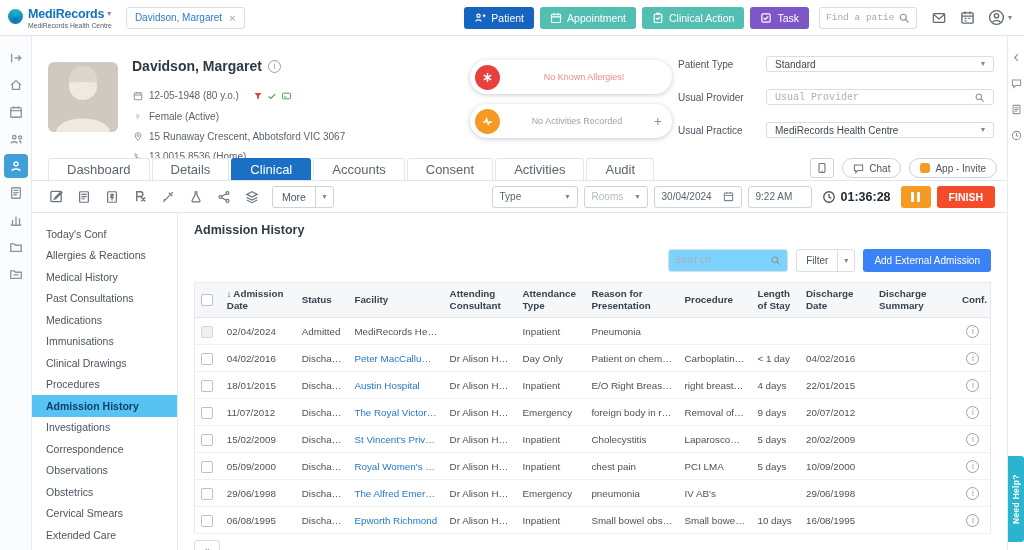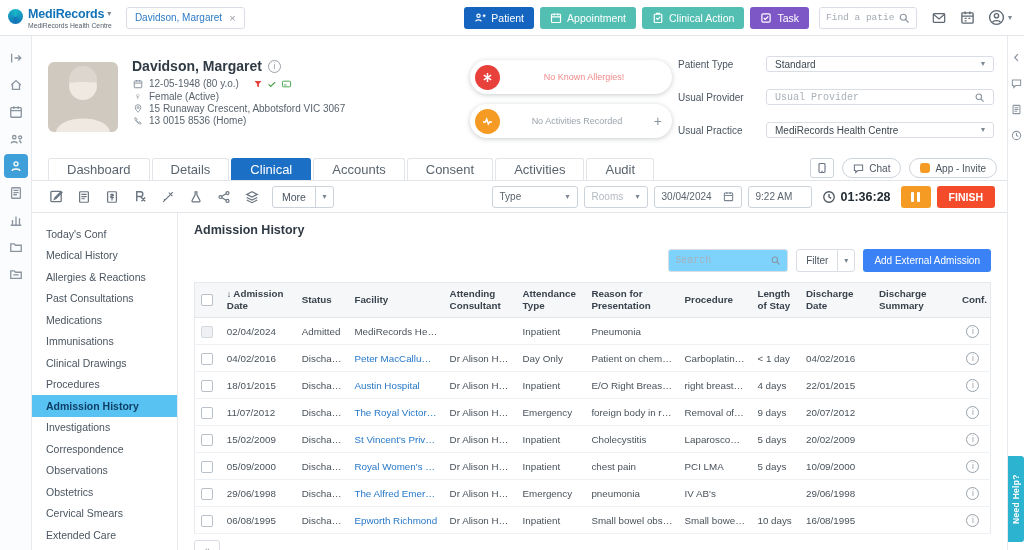--- a/index.html
+++ b/index.html
@@ -36,21 +36,21 @@
 #right-rail{position:absolute;right:0;top:36px;bottom:0;width:17px;background:#fff;border-left:1px solid #e6e9ed;display:flex;flex-direction:column;align-items:center;padding-top:16px;gap:15px}
 .rrail-item{color:#8a95a0}
 #need-help{position:absolute;right:0;bottom:8px;width:16px;height:86px;background:#2cb3cf;border-radius:3px 0 0 3px;color:#fff;writing-mode:vertical-rl;transform:rotate(180deg);display:flex;align-items:center;justify-content:center;font-size:8.5px;font-weight:bold;letter-spacing:.3px;z-index:11}
 
 
 #patient-panel{position:absolute;left:32px;top:36px;right:17px;height:122px;background:#fff}
 .photo{position:absolute;left:16px;top:26px;width:70px;height:70px;border-radius:6px;overflow:hidden}
 .pt-name-row{position:absolute;left:100px;top:22px;display:flex;align-items:center;gap:6px}
 .pt-name{font-size:14px;font-weight:bold;color:#2f3a44}
 .info-circle{width:13px;height:13px;border:1px solid #98a1aa;border-radius:50%;display:inline-flex;align-items:center;justify-content:center;font-size:8.5px;color:#98a1aa;flex:none}
-.pt-lines{position:absolute;left:100px;top:42px;display:flex;flex-direction:column;gap:1px}
+.pt-lines{position:absolute;left:100px;top:54px;display:flex;flex-direction:column;gap:9px}
 .pt-line{display:flex;align-items:center;gap:6px;font-size:10px;color:#5a646e}
 .pt-line .lic{color:#8a95a0;width:11px;display:flex;justify-content:center}
 .flag-icons{display:flex;gap:4px;margin-left:8px;align-items:center}
 .female-glyph{font-size:11px;color:#8a95a0}
 
 .alert-card{position:absolute;width:202px;height:34px;background:#fff;border-radius:17px;box-shadow:0 1px 5px rgba(60,70,80,.28);display:flex;align-items:center;padding:0 10px 0 5px;gap:6px}
 #card-allergy{left:438px;top:24px}
 #card-activity{left:438px;top:68px}
 .alert-ic{width:25px;height:25px;border-radius:50%;display:flex;align-items:center;justify-content:center;color:#fff;flex:none}
 #card-allergy .alert-ic{background:#e8413c}
@@ -520,24 +520,24 @@
   </div>
 </div>
 
 <div id="content">
   <nav id="clinical-menu">
 
   <div class="cm-item">
         <span>Today's Conf</span>
       </div>
       <div class="cm-item">
+        <span>Allergies &amp; Reactions</span>
+      </div>
+      <div class="cm-item">
         <span>Medical History</span>
-      </div>
-      <div class="cm-item">
-        <span>Allergies &amp; Reactions</span>
       </div>
       <div class="cm-item">
         <span>Past Consultations</span>
       </div>
       <div class="cm-item">
         <span>Medications</span>
       </div>
       <div class="cm-item">
         <span>Immunisations</span>
       </div>

